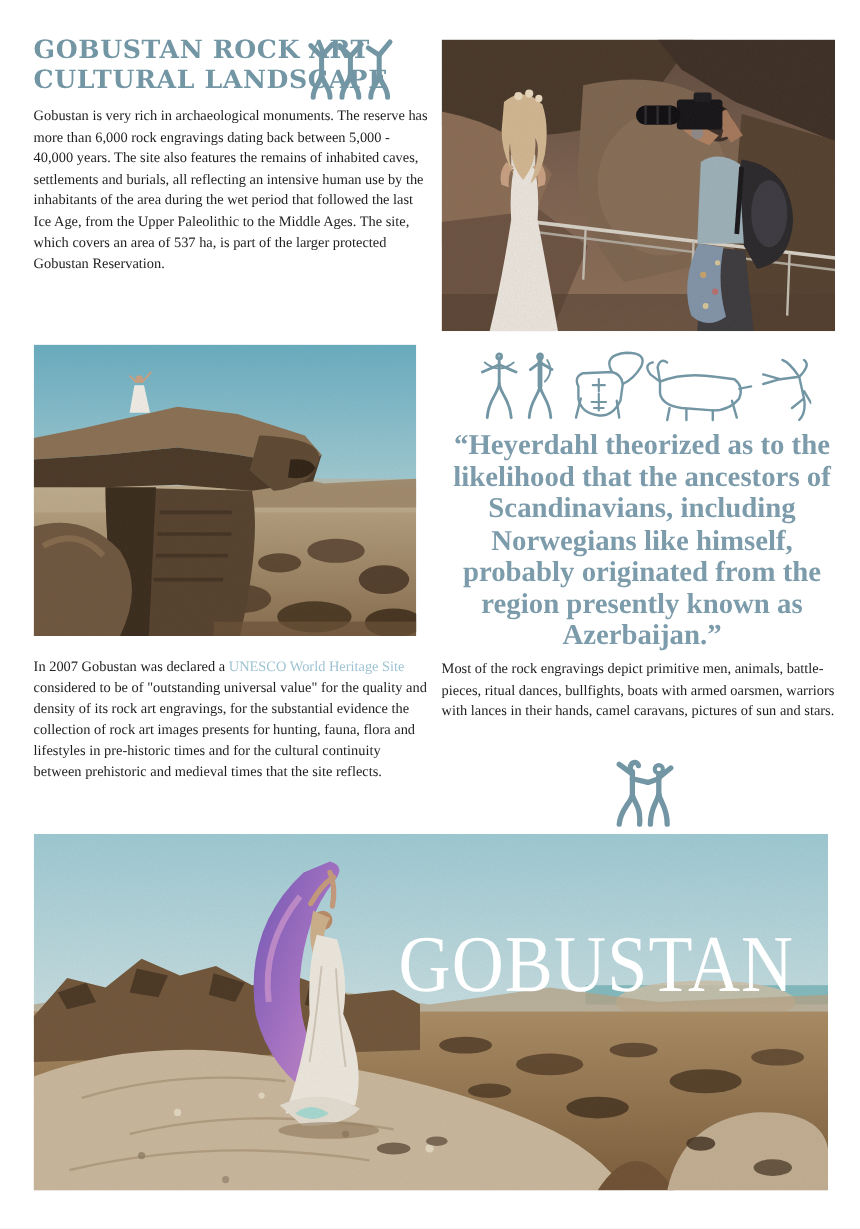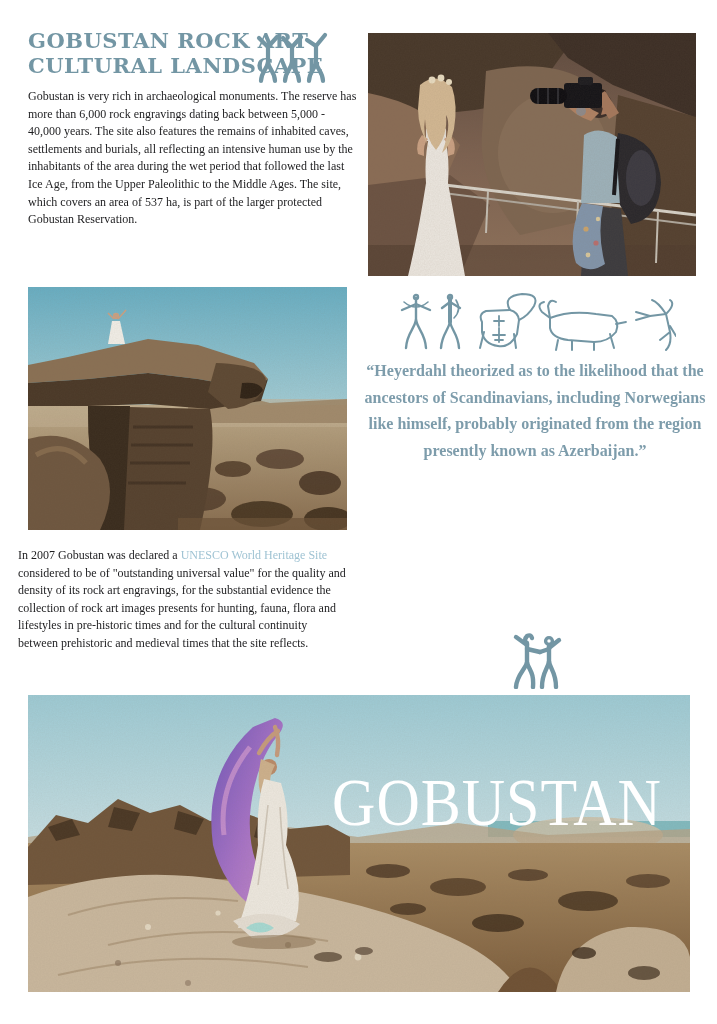--- a/index.html
+++ b/index.html
@@ -15,29 +15,29 @@
     font-size:21px;line-height:25px;letter-spacing:.5px;
     color:#7396a4;margin:0;text-transform:uppercase;
   }
   .title-icon{position:absolute;left:255px;top:32px;width:74px;height:52px;}
   
   .copy{
     position:absolute;font-size:12px;line-height:17.6px;color:#1d1d1f;
     font-family:"Liberation Serif", serif;margin:0;
   }
   .intro{left:28px;top:88px;width:332px;}
-  .unesco{left:18px;top:547px;width:332px;}
+  .unesco{left:28px;top:547px;width:332px;}
   .engravings{left:368px;top:549px;width:336px;}
   .link{color:#9fc3d3;cursor:pointer;}
   
   .petro-band{position:absolute;left:398px;top:292px;width:278px;height:60px;}
   .quote{
     position:absolute;left:361px;top:358px;width:348px;margin:0;
     text-align:center;font-family:"Liberation Serif", serif;font-weight:700;
-    font-size:16px;line-height:26.5px;color:#7d9cab;
+    font-size:24px;line-height:26.5px;color:#7d9cab;
   }
   .pair-icon{position:absolute;left:509px;top:629px;width:54px;height:60px;}
   
   .photo{position:absolute;overflow:hidden;}
   .photo svg{display:block;width:100%;height:100%;}
   .photo-bride{left:368px;top:33px;width:328px;height:243px;}
   .photo-cliff{left:28px;top:287px;width:319px;height:243px;}
   .photo-hero{left:28px;top:695px;width:662px;height:297px;}
   .hero-caption{
     position:absolute;left:285px;top:70px;width:368px;text-align:center;
@@ -215,20 +215,21 @@
 
       <path d="M238,20 L252,24 M238,28 L252,24" stroke-width="2"></path>
       <path d="M252,24 L268,22 Q278,12 272,8 M268,22 Q260,10 254,8" stroke-width="2"></path>
       <path d="M268,22 L272,40 Q274,52 268,58 M272,40 L262,48 M272,34 L278,44" stroke-width="2"></path>
     </g>
   </svg>
   <blockquote class="quote">“Heyerdahl theorized as to the likelihood that the ancestors of Scandinavians, including Norwegians like himself, probably originated from the region presently known as Azerbaijan.”</blockquote>
 
   <p class="copy unesco"><span>In 2007 Gobustan was declared a </span><span class="link">UNESCO World Heritage Site</span><span> considered to be of "outstanding universal value" for the quality and density of its rock art engravings, for the substantial evidence the collection of rock art images presents for hunting, fauna, flora and lifestyles in pre-historic times and for the cultural continuity between prehistoric and medieval times that the site reflects.</span></p>
 
+  <p class="copy engravings">Most of the rock engravings depict primitive men, animals, battle-pieces, ritual dances, bullfights, boats with armed oarsmen, warriors with lances in their hands, camel caravans, pictures of sun and stars.</p>
 
   <svg class="pair-icon" viewBox="0 0 54 60">
     <g stroke="#7396a4" stroke-width="4.4" fill="none" stroke-linecap="round" stroke-linejoin="round">
       <path d="M17,14 Q15,10 18,7 Q22,5 23,9"></path>
       <path d="M18,14 L18,34"></path>
       <path d="M18,16 L7,8"></path>
       <path d="M18,20 L31,23"></path>
       <path d="M18,34 C15,42 8,46 7,58"></path>
       <path d="M18,34 C21,42 25,44 24,58"></path>
       <circle cx="40" cy="12" r="3.4" stroke-width="3.4"></circle>

